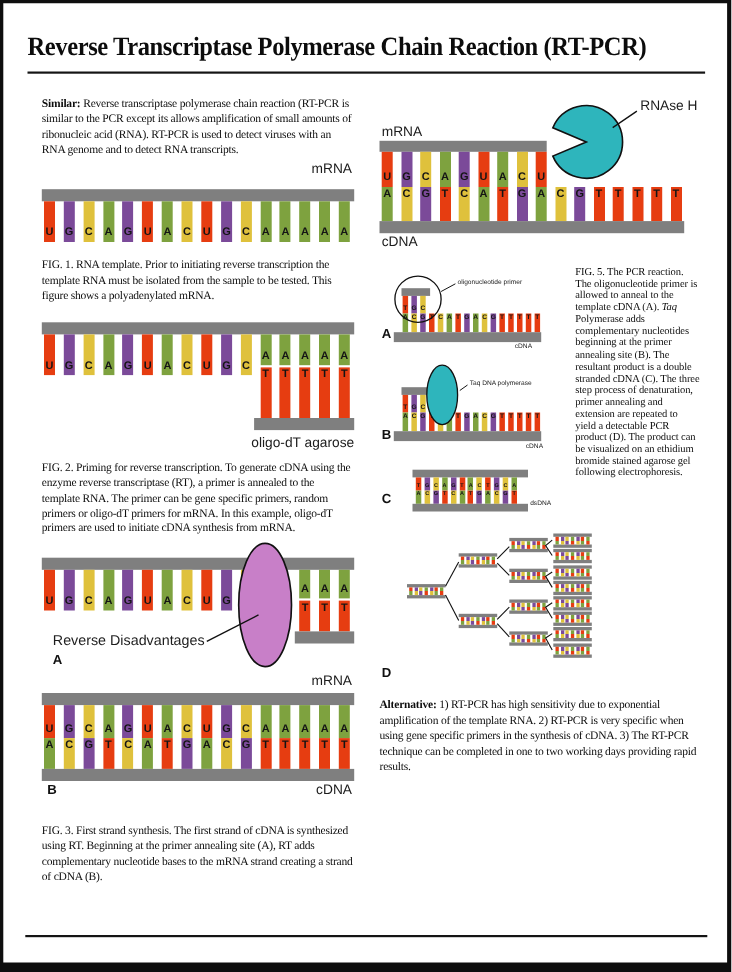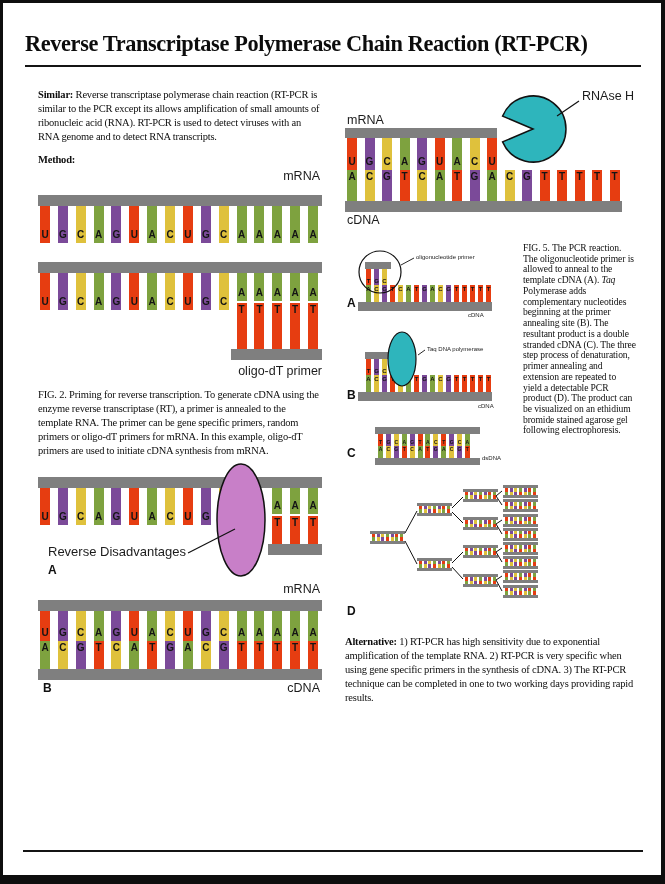--- a/index.html
+++ b/index.html
@@ -29,21 +29,20 @@
 
   <h1 class="title">Reverse Transcriptase Polymerase Chain Reaction (RT-PCR)</h1>
   <div class="title-rule"></div>
 
   <div class="columns">
 
     <div class="col-left">
 
       <p class="caption"><b>Similar:</b> <span>Reverse transcriptase polymerase chain reaction (RT-PCR is similar to the PCR except its allows amplification of small amounts of ribonucleic acid (RNA). RT-PCR is used to detect viruses with an RNA genome and to detect RNA transcripts.</span></p>
 
-      <p class="caption" style="margin-top:9px"><b>Method:</b></p>
 
       <div class="fig" id="fig1" style="width:284px;height:76px;margin-top:3px">
         <span class="slabel" style="right:2px;top:0">mRNA</span>
         <div class="canvas" id="fig1-canvas">
             <div style="position: absolute; left: 0px; top: 25px; width: 284px; height: 11px; background: rgb(127, 127, 127);"></div>
             <div style="position: absolute; left: 2px; top: 36px; width: 10px; height: 37px; background: rgb(230, 61, 17); display: flex; justify-content: center; align-items: flex-end;">
               <span style="font-family: &quot;Liberation Sans&quot;, sans-serif; font-weight: 700; color: rgb(20, 20, 20); line-height: 1; font-size: 10px; margin-bottom: 3px;">U</span>
             </div>
             <div style="position: absolute; left: 19.87px; top: 36px; width: 10px; height: 37px; background: rgb(123, 74, 153); display: flex; justify-content: center; align-items: flex-end;">
               <span style="font-family: &quot;Liberation Sans&quot;, sans-serif; font-weight: 700; color: rgb(20, 20, 20); line-height: 1; font-size: 10px; margin-bottom: 3px;">G</span>
@@ -85,20 +84,21 @@
               <span style="font-family: &quot;Liberation Sans&quot;, sans-serif; font-weight: 700; color: rgb(20, 20, 20); line-height: 1; font-size: 10px; margin-bottom: 3px;">A</span>
             </div>
             <div style="position: absolute; left: 252.18px; top: 36px; width: 10px; height: 37px; background: rgb(126, 162, 63); display: flex; justify-content: center; align-items: flex-end;">
               <span style="font-family: &quot;Liberation Sans&quot;, sans-serif; font-weight: 700; color: rgb(20, 20, 20); line-height: 1; font-size: 10px; margin-bottom: 3px;">A</span>
             </div>
             <div style="position: absolute; left: 270.05px; top: 36px; width: 10px; height: 37px; background: rgb(126, 162, 63); display: flex; justify-content: center; align-items: flex-end;">
               <span style="font-family: &quot;Liberation Sans&quot;, sans-serif; font-weight: 700; color: rgb(20, 20, 20); line-height: 1; font-size: 10px; margin-bottom: 3px;">A</span>
             </div>
           </div>
       </div>
+      <p class="caption" style="margin-top:12px">FIG. 1. RNA template. Prior to initiating reverse transcription the template RNA must be isolated from the sample to be tested. This figure shows a polyadenylated mRNA.</p>
 
       <div class="fig" id="fig2" style="width:284px;height:120px;margin-top:16px">
         <div class="canvas" id="fig2-canvas">
             <div style="position: absolute; left: 0px; top: 0px; width: 284px; height: 11px; background: rgb(127, 127, 127);"></div>
             <div style="position: absolute; left: 2px; top: 11px; width: 10px; height: 37px; background: rgb(230, 61, 17); display: flex; justify-content: center; align-items: flex-end;">
               <span style="font-family: &quot;Liberation Sans&quot;, sans-serif; font-weight: 700; color: rgb(20, 20, 20); line-height: 1; font-size: 10px; margin-bottom: 3px;">U</span>
             </div>
             <div style="position: absolute; left: 19.87px; top: 11px; width: 10px; height: 37px; background: rgb(123, 74, 153); display: flex; justify-content: center; align-items: flex-end;">
               <span style="font-family: &quot;Liberation Sans&quot;, sans-serif; font-weight: 700; color: rgb(20, 20, 20); line-height: 1; font-size: 10px; margin-bottom: 3px;">G</span>
             </div>
@@ -154,21 +154,21 @@
               <span style="font-family: &quot;Liberation Sans&quot;, sans-serif; font-weight: 700; color: rgb(20, 20, 20); line-height: 1; font-size: 10px; margin-top: 2px;">T</span>
             </div>
             <div style="position: absolute; left: 252.18px; top: 41px; width: 10px; height: 46px; background: rgb(230, 61, 17); display: flex; justify-content: center; align-items: flex-start;">
               <span style="font-family: &quot;Liberation Sans&quot;, sans-serif; font-weight: 700; color: rgb(20, 20, 20); line-height: 1; font-size: 10px; margin-top: 2px;">T</span>
             </div>
             <div style="position: absolute; left: 270.05px; top: 41px; width: 10px; height: 46px; background: rgb(230, 61, 17); display: flex; justify-content: center; align-items: flex-start;">
               <span style="font-family: &quot;Liberation Sans&quot;, sans-serif; font-weight: 700; color: rgb(20, 20, 20); line-height: 1; font-size: 10px; margin-top: 2px;">T</span>
             </div>
             <div style="position: absolute; left: 193px; top: 87px; width: 91px; height: 11px; background: rgb(127, 127, 127);"></div>
           </div>
-        <span class="slabel" style="right:0;top:103px">oligo-dT primer</span>
+        <span class="slabel" style="right:0;top:103px">oligo-dT agarose</span>
       </div>
       <p class="caption" style="margin-top:6px">FIG. 2. Priming for reverse transcription. To generate cDNA using the enzyme reverse transcriptase (RT), a primer is annealed to the template RNA. The primer can be gene specific primers, random primers or oligo-dT primers for mRNA. In this example, oligo-dT primers are used to initiate cDNA synthesis from mRNA.</p>
 
       <div class="fig" id="fig3a" style="width:284px;height:112px;margin-top:9px">
         <div class="canvas" id="fig3a-canvas">
             <div style="position: absolute; left: 0px; top: 10px; width: 284px; height: 11px; background: rgb(127, 127, 127);"></div>
             <div style="position: absolute; left: 2px; top: 21px; width: 10px; height: 37px; background: rgb(230, 61, 17); display: flex; justify-content: center; align-items: flex-end;">
               <span style="font-family: &quot;Liberation Sans&quot;, sans-serif; font-weight: 700; color: rgb(20, 20, 20); line-height: 1; font-size: 10px; margin-bottom: 3px;">U</span>
             </div>
             <div style="position: absolute; left: 19.87px; top: 21px; width: 10px; height: 37px; background: rgb(123, 74, 153); display: flex; justify-content: center; align-items: flex-end;">
@@ -327,20 +327,21 @@
               <span style="font-family: &quot;Liberation Sans&quot;, sans-serif; font-weight: 700; color: rgb(20, 20, 20); line-height: 1; font-size: 10px; margin-bottom: 3px;">A</span>
             </div>
             <div style="position: absolute; left: 270.05px; top: 58px; width: 10px; height: 28px; background: rgb(230, 61, 17); display: flex; justify-content: center; align-items: flex-start;">
               <span style="font-family: &quot;Liberation Sans&quot;, sans-serif; font-weight: 700; color: rgb(20, 20, 20); line-height: 1; font-size: 10px; margin-top: 2px;">T</span>
             </div>
             <div style="position: absolute; left: 0px; top: 86px; width: 284px; height: 11px; background: rgb(127, 127, 127);"></div>
           </div>
         <span class="slabel" style="right:2px;top:99px">cDNA</span>
         <span class="panel-label" style="left:5px;top:99px">B</span>
       </div>
+      <p class="caption" style="margin-top:21px">FIG. 3. First strand synthesis. The first strand of cDNA is synthesized using RT. Beginning at the primer annealing site (A), RT adds complementary nucleotide bases to the mRNA strand creating a strand of cDNA (B).</p>
 
     </div>
 
     <div class="col-right">
 
       <div class="fig" id="fig4" style="width:292px;height:140px">
         <div class="canvas" id="fig4-canvas">
             <div style="position: absolute; left: 0px; top: 40px; width: 152px; height: 10px; background: rgb(127, 127, 127);"></div>
             <div style="position: absolute; left: 2px; top: 50px; width: 10px; height: 32px; background: rgb(230, 61, 17); display: flex; justify-content: center; align-items: flex-end;">
               <span style="font-family: &quot;Liberation Sans&quot;, sans-serif; font-weight: 700; color: rgb(20, 20, 20); line-height: 1; font-size: 10px; margin-bottom: 3px;">U</span>

